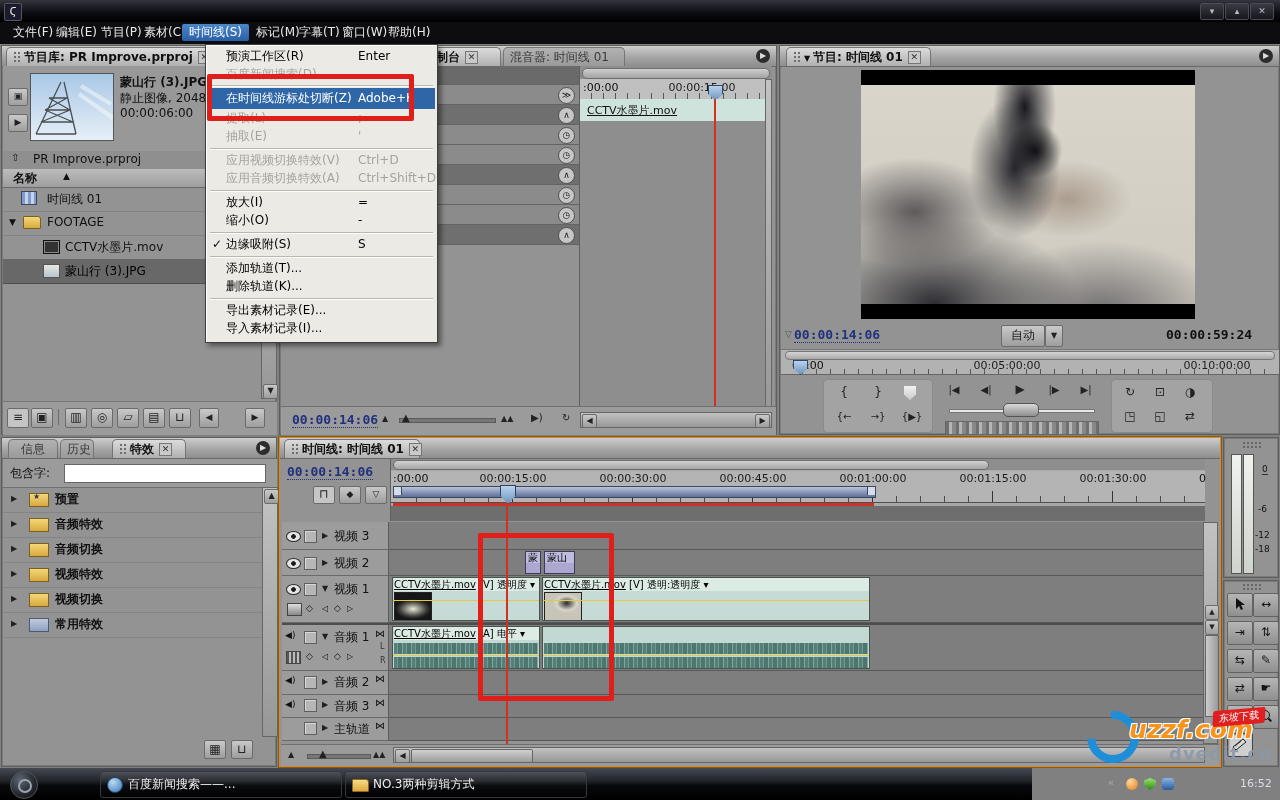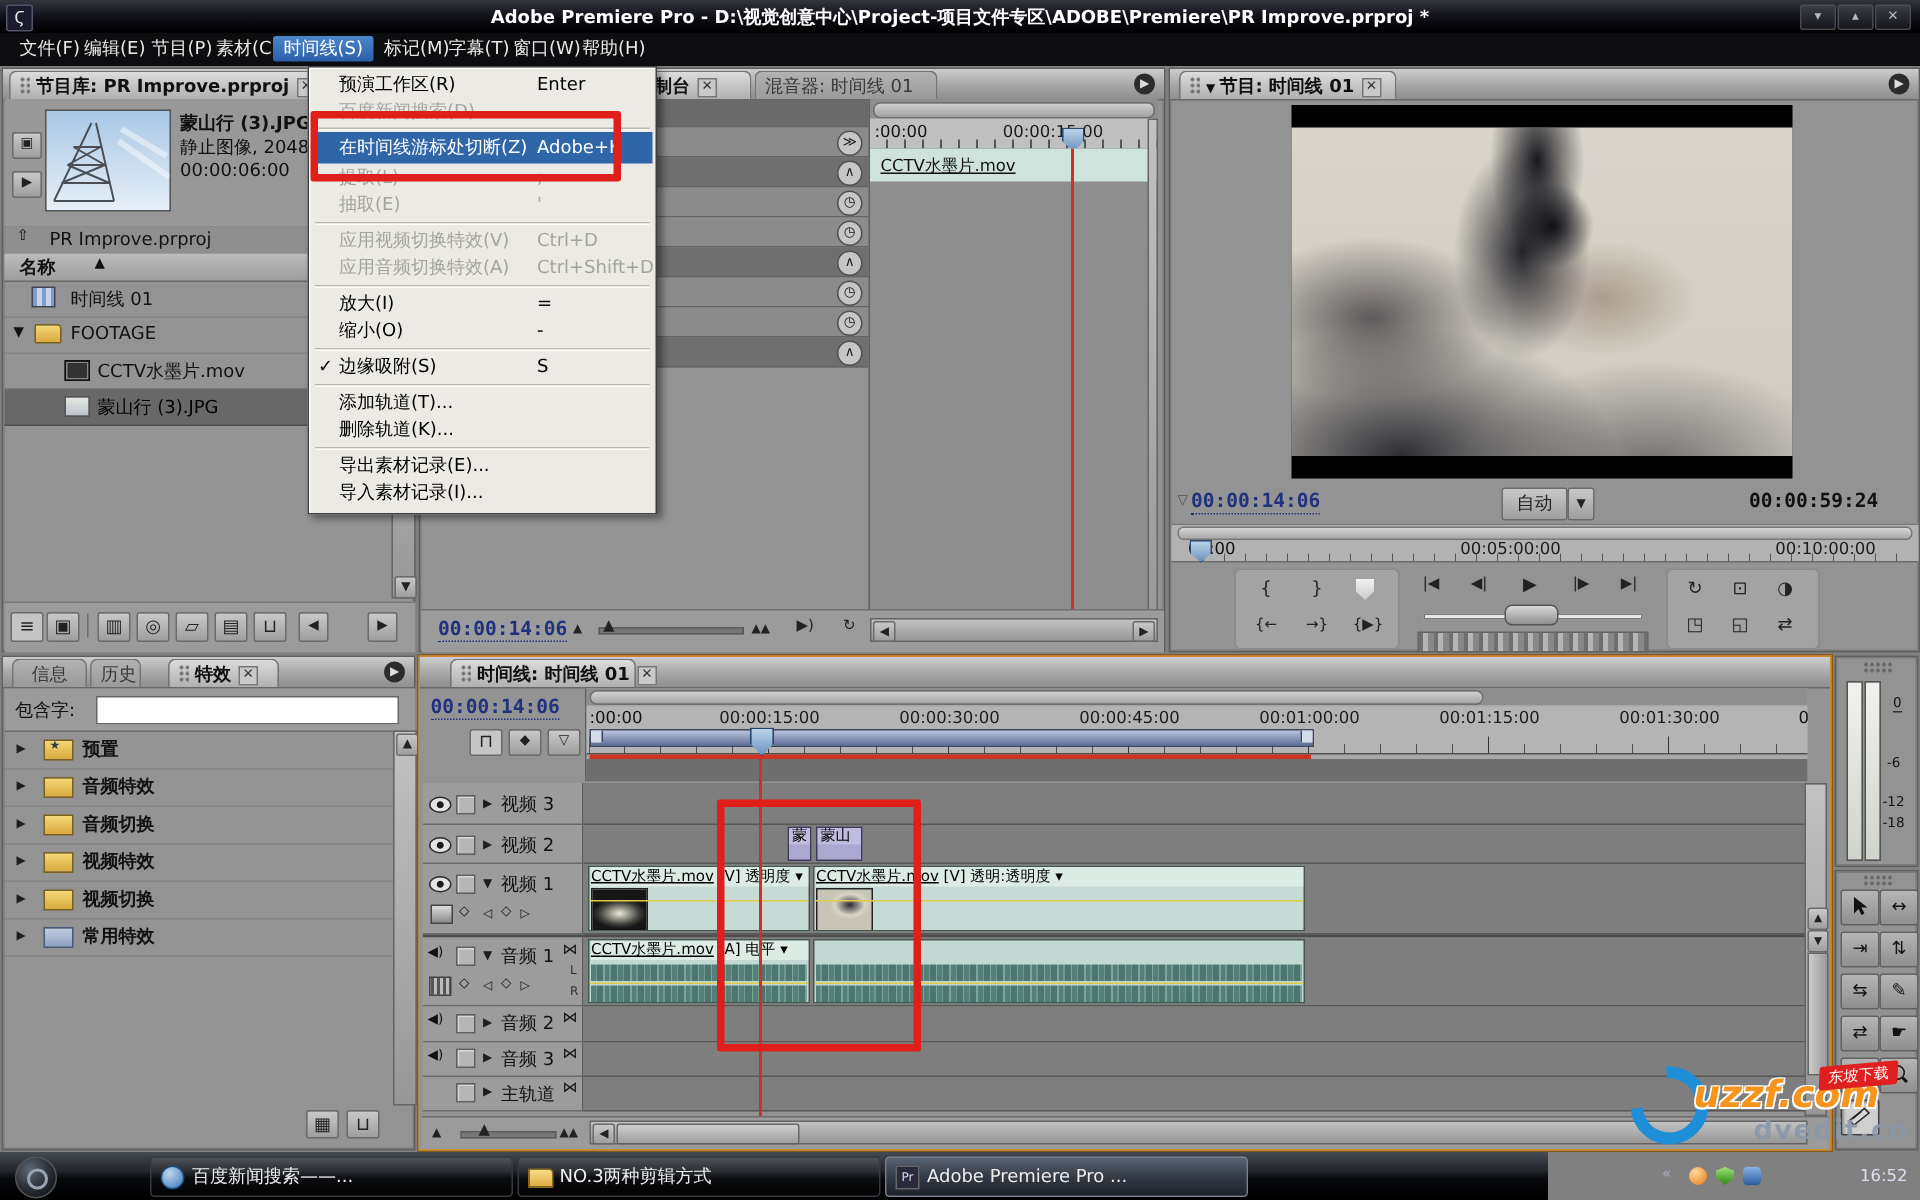--- a/index.html
+++ b/index.html
@@ -75,21 +75,20 @@
     background:linear-gradient(rgba(255,255,255,.10),rgba(255,255,255,.02) 50%,rgba(0,0,0,.25));
     color:#eee;font-size:12px;line-height:24px;overflow:hidden;white-space:nowrap}
   .tbtn.active{background:linear-gradient(#596270,#343b46 50%,#1d2128);border-color:#7a828e}
   .ruler-lab{position:absolute;font-size:11px;color:#1c1c1c;transform:translateX(-50%);white-space:nowrap}
 </style>
 </head>
 <body>
 
 <div class="titlebar">
   <div class="abs" style="left:4px;top:3px;width:16px;height:16px;background:#1b1b2b;border:1px solid #55556a;border-radius:2px;color:#eee;font-size:11px;text-align:center;line-height:15px">Ϛ</div>
-  <div class="title">Adobe Premiere Pro - D:\视觉创意中心\Project-项目文件专区\ADOBE\Premiere\PR Improve.prproj *</div>
   <div class="winbtn" style="right:56px">▾</div>
   <div class="winbtn" style="right:31px">▴</div>
   <div class="winbtn" style="right:6px">✕</div>
 </div>
 
 <div class="menubar">
   <span class="mitem" style="left:6px">文件(F)</span>
   <span class="mitem" style="left:49px">编辑(E)</span>
   <span class="mitem" style="left:94px">节目(P)</span>
   <span class="mitem" style="left:137px">素材(C)</span>
@@ -339,21 +338,21 @@
   </div>
   <div class="abs scroll" style="left:260px;top:49px;width:16px;height:250px">
     <div class="btn3d" style="left:1px;top:1px;width:13px;height:13px;font-size:8px;line-height:12px">▲</div>
   </div>
   <div class="btn3d" style="left:202px;top:302px;width:20px;height:17px;line-height:16px">▦</div>
   <div class="btn3d" style="left:229px;top:302px;width:20px;height:17px;line-height:16px">⊔</div>
 </div>
 
 <div class="panel" style="left:279px;top:437px;width:942px;height:330px;border:1px solid #d18a2c;box-shadow:0 0 0 1px #8a5a18">
   <div class="tabs">
-    <div class="tab" style="left:20px;width:124px"><span class="grip"></span><span>时间线: 时间线 01</span><span class="xb">✕</span></div>
+    <div class="tab" style="left:4px;width:136px"><span class="grip"></span><span>时间线: 时间线 01</span><span class="xb">✕</span></div>
   </div>
   <span class="tx tcode" style="left:7px;top:26px">00:00:14:06</span>
   <div class="btn3d" style="left:33px;top:48px;width:20px;height:16px;line-height:15px;background:#c6c6c6">⊓</div>
   <div class="btn3d" style="left:59px;top:48px;width:20px;height:16px;line-height:15px;font-size:9px">◆</div>
   <div class="btn3d" style="left:85px;top:48px;width:20px;height:16px;line-height:15px;font-size:9px">▽</div>
 
   <div class="abs" style="left:110px;top:21px;width:814px;height:62px;background:#a8a8a8;border-left:1px solid #5f5f5f">
     <div class="abs" style="left:0;top:0;width:814px;height:11px;background:#8e8e8e">
       <div class="abs" style="left:2px;top:1px;width:594px;height:8px;background:linear-gradient(#d2d2d2,#a5a5a5);border:1px solid #6e6e6e;border-radius:5px"></div>
     </div>
@@ -605,24 +604,20 @@
     <div class="abs" style="left:7px;top:7px;width:10px;height:10px;border:2px solid #9aa4b0;border-radius:50%"></div>
   </div>
   <div class="tbtn" style="left:100px;width:240px">
     <span class="tx" style="left:6px;top:5px;width:14px;height:14px;border-radius:50%;background:radial-gradient(circle at 35% 30%,#bcd8f0,#3a78b8);border:1px solid #1a4a78"></span>
     <span class="tx" style="left:27px;top:0">百度新闻搜索——...</span>
   </div>
   <div class="tbtn" style="left:345px;width:240px">
     <span class="tx" style="left:6px;top:7px;width:15px;height:11px;background:linear-gradient(#f6dd85,#dfa940);border:1px solid #8a6a20;border-radius:1px 3px 1px 1px"></span>
     <span class="tx" style="left:27px;top:0">NO.3两种剪辑方式</span>
   </div>
-  <div class="tbtn active" style="left:590px;width:240px">
-    <span class="tx" style="left:6px;top:5px;width:14px;height:14px;background:#2a2a3a;border:1px solid #666;color:#cdd;font-size:8px;text-align:center;line-height:13px">Pr</span>
-    <span class="tx" style="left:27px;top:0">Adobe Premiere Pro ...</span>
-  </div>
   <div class="abs" style="left:1100px;top:0;width:180px;height:32px">
     <span class="tx" style="left:8px;top:9px;color:#aab;font-size:10px">«</span>
     <span class="tx" style="left:26px;top:10px;width:12px;height:12px;border-radius:50%;background:radial-gradient(circle at 35% 30%,#ffd9a0,#e07a10)"></span>
     <span class="tx" style="left:44px;top:10px;width:12px;height:12px;background:linear-gradient(#9fe07a,#2a8a10);clip-path:polygon(50% 0,100% 20%,100% 60%,50% 100%,0 60%,0 20%)"></span>
     <span class="tx" style="left:62px;top:10px;width:12px;height:12px;border-radius:3px;background:linear-gradient(#8ab4e8,#2a5a9a)"></span>
     <span class="tx" style="left:140px;top:9px;color:#dde;font-size:11px">16:52</span>
   </div>
 </div>
 
 <div class="abs" style="left:1085px;top:709px;width:195px;height:55px;z-index:70;pointer-events:none">

